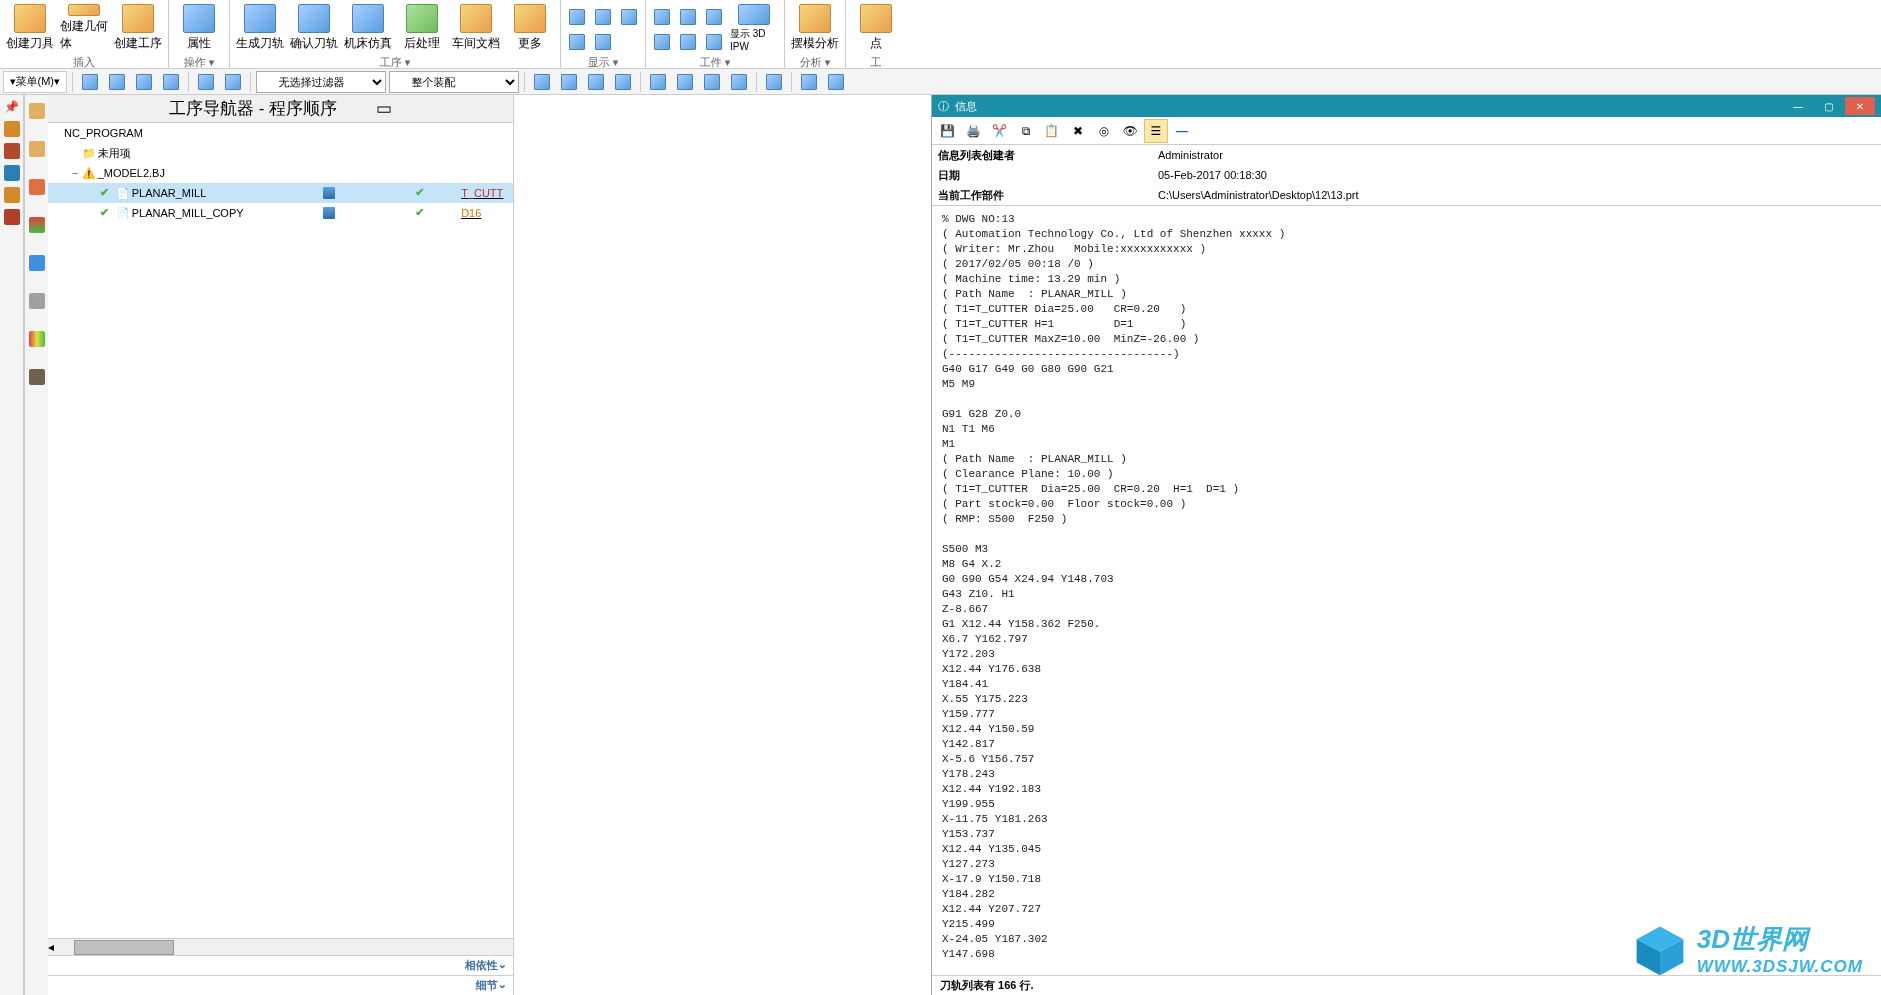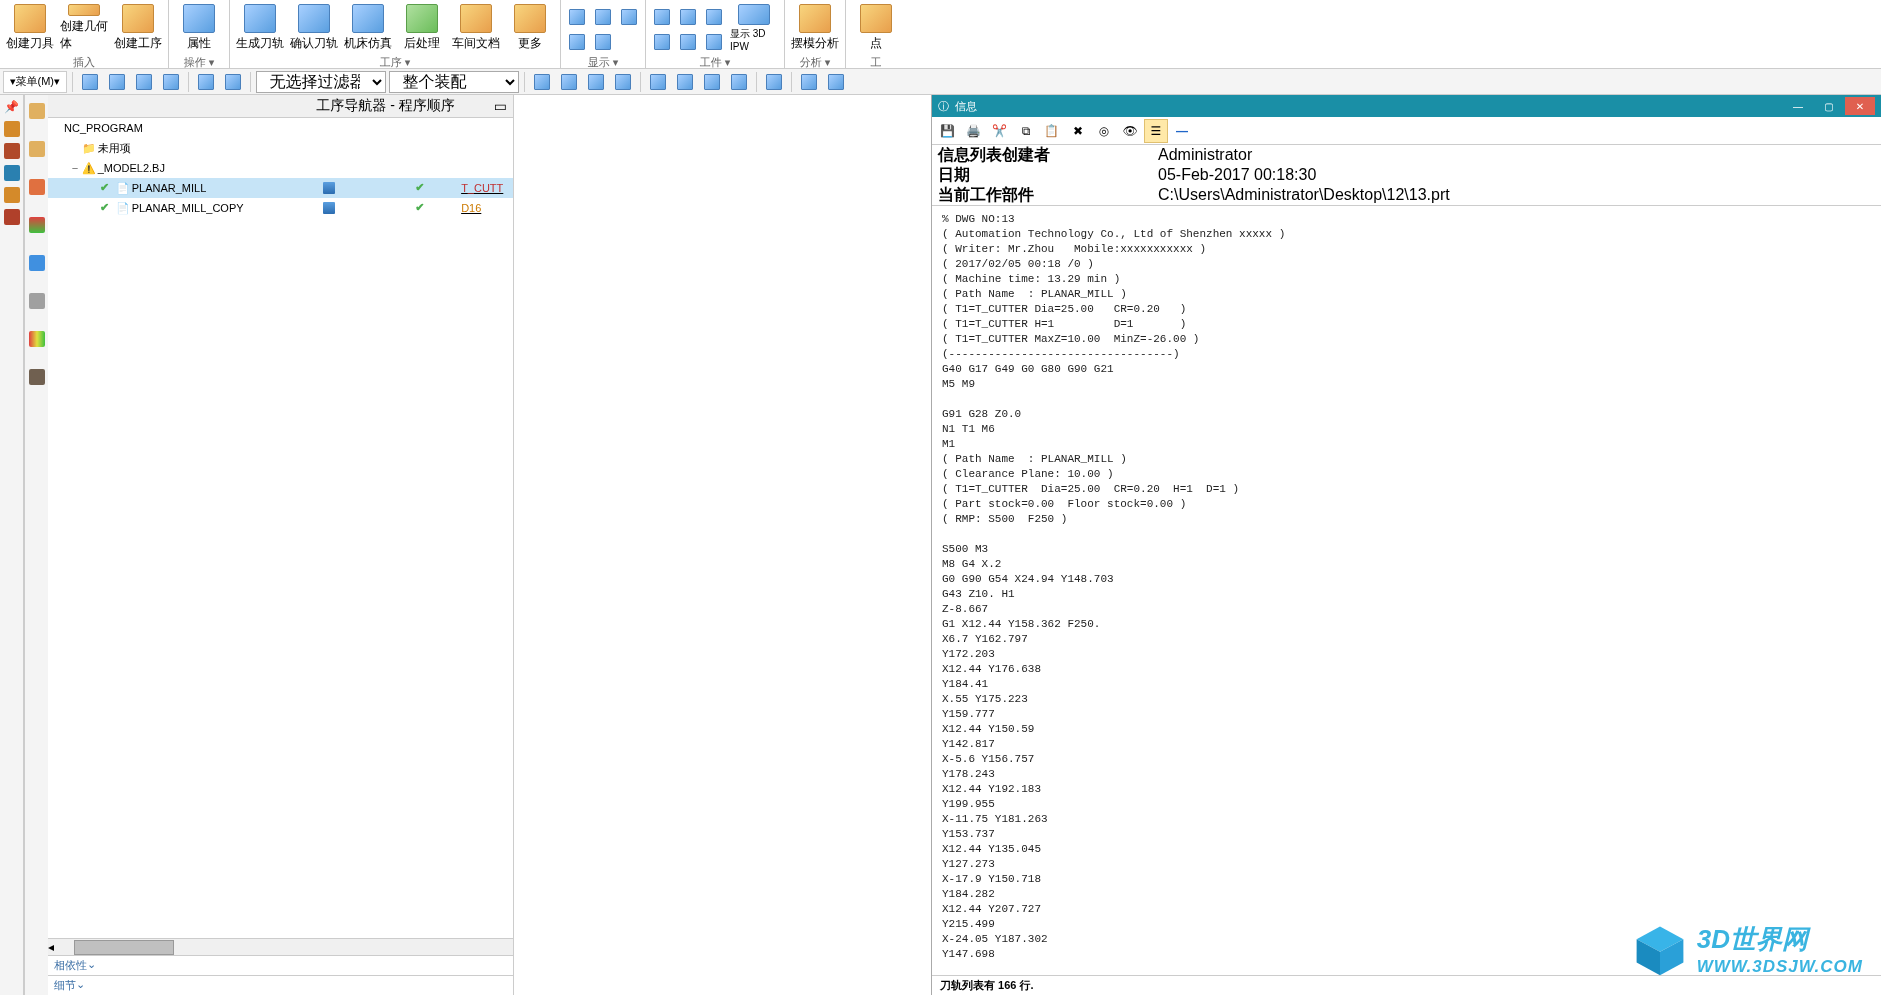--- a/index.html
+++ b/index.html
@@ -14,73 +14,73 @@
 .group-label { text-align:center; font-size:11px; color:#666; padding:1px 0; }
 .ribbon-icon { width:32px; height:32px; background:linear-gradient(135deg,#f8d57e,#e89f4c); border:1px solid #c4883a; border-radius:2px; }
 .ribbon-icon.blue { background:linear-gradient(135deg,#a8d0ff,#5a9fe0); border-color:#4a80bb; }
 .ribbon-icon.green { background:linear-gradient(135deg,#b0e0a0,#6bbd5a); border-color:#5a9e4a; }
 .icon-sml { width:16px; height:16px; background:linear-gradient(135deg,#a8d0ff,#5a9fe0); border:1px solid #4a80bb; border-radius:1px; }
 
 
 .menubar { height:26px; background:#f4f4f4; border-bottom:1px solid #ccc; display:flex; align-items:center; gap:3px; padding:0 3px; }
 .menu-btn { height:22px; padding:0 6px; display:flex; align-items:center; cursor:pointer; background:#fff; border:1px solid #ccc; font-size:11px; }
 .menu-sep { width:1px; height:20px; background:#ccc; margin:0 2px; }
-.filter-select { height:22px; border:1px solid #aaa; font-size:16px; padding:0 9px; background:#fff; }
+.filter-select { height:22px; border:1px solid #aaa; font-size:11px; padding:0 18px; background:#fff; }
 
 
 .main { display:flex; height:calc(100% - 95px); }
 
 
 .tool-strip { width:24px; background:#f4f4f4; border-right:1px solid #ccc; display:flex; flex-direction:column; gap:2px; padding:2px; }
 .tool-strip-btn { width:20px; height:20px; cursor:pointer; display:flex; align-items:center; justify-content:center; }
 .tool-strip.right { border-left:1px solid #ccc; border-right:none; gap:18px; padding-top:6px; }
 .strip-icon { width:16px; height:16px; border-radius:2px; }
 
 
 .nav-panel { width:466px; border-right:1px solid #ccc; display:flex; flex-direction:column; background:#fff; }
-.nav-title { background:#f0f0f0; border-bottom:1px solid #ccc; padding:2px 6px; font-size:14px; display:flex; align-items:center; justify-content:flex-end;gap:39px; }
+.nav-title { background:#f0f0f0; border-bottom:1px solid #ccc; padding:2px 6px; font-size:17px; display:flex; align-items:center; justify-content:center;gap:39px; }
 .nav-header-row { display:flex; background:#f4f4f4; border-bottom:1px solid #ccc; height:22px; }
 .nav-col { border-right:1px solid #ccc; padding:3px 5px; font-size:11px; color:#444; }
 .nav-col.c1 { width:272px; }
 .nav-col.c2 { width:92px; }
 .nav-col.c3 { width:46px; }
 .nav-col.c4 { width:56px; }
 .nav-body { flex:1; overflow:auto; }
 .nav-row { display:flex; height:20px; font-size:11px; }
 .nav-row.selected { background:#c6e4f7; }
 .nav-cell { border-right:1px solid transparent; padding:0 4px; display:flex; align-items:center; gap:2px; white-space:nowrap; overflow:hidden; }
 .nav-cell.c1 { width:272px; }
 .nav-cell.c2 { width:92px; }
 .nav-cell.c3 { width:46px; }
 .nav-cell.c4 { width:56px;text-decoration:underline; }
 .twisty { width:10px; display:inline-block; text-align:center; color:#666; }
 .check-ok { width:14px; height:14px; color:#4caf50; font-weight:bold; }
 .tool-mark { width:12px; height:12px; background:linear-gradient(180deg,#5a9fe0,#2b6cb0); border-radius:1px; }
 .toolname { color:#cc7a00; }
 .toolname.red { color:#c03030; }
-.nav-footer-sect { border-top:1px solid #ccc; padding:2px 6px; font-size:11px; color:#3a6ea5; display:flex; justify-content:flex-start; cursor:pointer; }
+.nav-footer-sect { border-top:1px solid #ccc; padding:2px 6px; font-size:11px; color:#3a6ea5; display:flex; justify-content:flex-end; cursor:pointer;font-weight:bold; }
 .hscroll { height:17px; border-top:1px solid #ccc; background:#f0f0f0; display:flex; align-items:center; }
 .hscroll .thumb { height:15px; width:100px; background:#c0c0c0; margin-left:20px; border:1px solid #999; }
 
 
 .viewport { flex:1; background:#fff; position:relative; }
 
 
 .info-panel { position:absolute; top:0; right:0; width:950px; height:100%; display:flex; flex-direction:column; background:#fff; border-left:1px solid #aaa; }
 .info-titlebar { height:22px; background:#1a8fa6; color:#fff; display:flex; align-items:center; padding:0 6px; font-size:11px; gap:6px; }
 .info-titlebar .winbtns { margin-left:auto; display:flex; gap:1px; }
 .winbtn { width:30px; height:18px; display:flex; align-items:center; justify-content:center; font-size:10px; color:#fff; cursor:pointer; }
 .winbtn.close { background:#e06050; }
 
 .info-toolbar { height:28px; border-bottom:1px solid #ccc; display:flex; align-items:center; gap:2px; padding:0 4px; }
 .info-tool-btn { width:24px; height:24px; border:1px solid transparent; display:flex; align-items:center; justify-content:center; cursor:pointer; }
 .info-tool-btn.active { background:#ffe9a8; border-color:#e0c070; }
 
 .info-meta { border-bottom:1px solid #ccc; background:#fff; }
-.meta-row { display:flex; height:20px; font-size:16px; }
+.meta-row { display:flex; height:20px; font-size:11px; }
 .meta-k { width:220px; padding:0 6px; font-weight:bold; display:flex; align-items:center; }
 .meta-v { flex:1; padding:0 6px; display:flex; align-items:center; }
 
 .info-code { flex:1; overflow:auto; padding:6px 10px; font-family:"Consolas","Courier New",monospace; font-size:11px; line-height:15px; white-space:pre; color:#222; }
 
 .info-status { height:20px; border-top:1px solid #ccc; padding:0 8px; font-size:11px; display:flex; align-items:center; font-weight:bold; }
 
 
 .watermark { position:absolute; right:18px; bottom:18px; display:flex; align-items:center; gap:10px; color:#3ab4e0; font-style:italic; font-weight:bold; font-size:26px; pointer-events:none; }
 .watermark .cube { width:54px; height:54px; }

